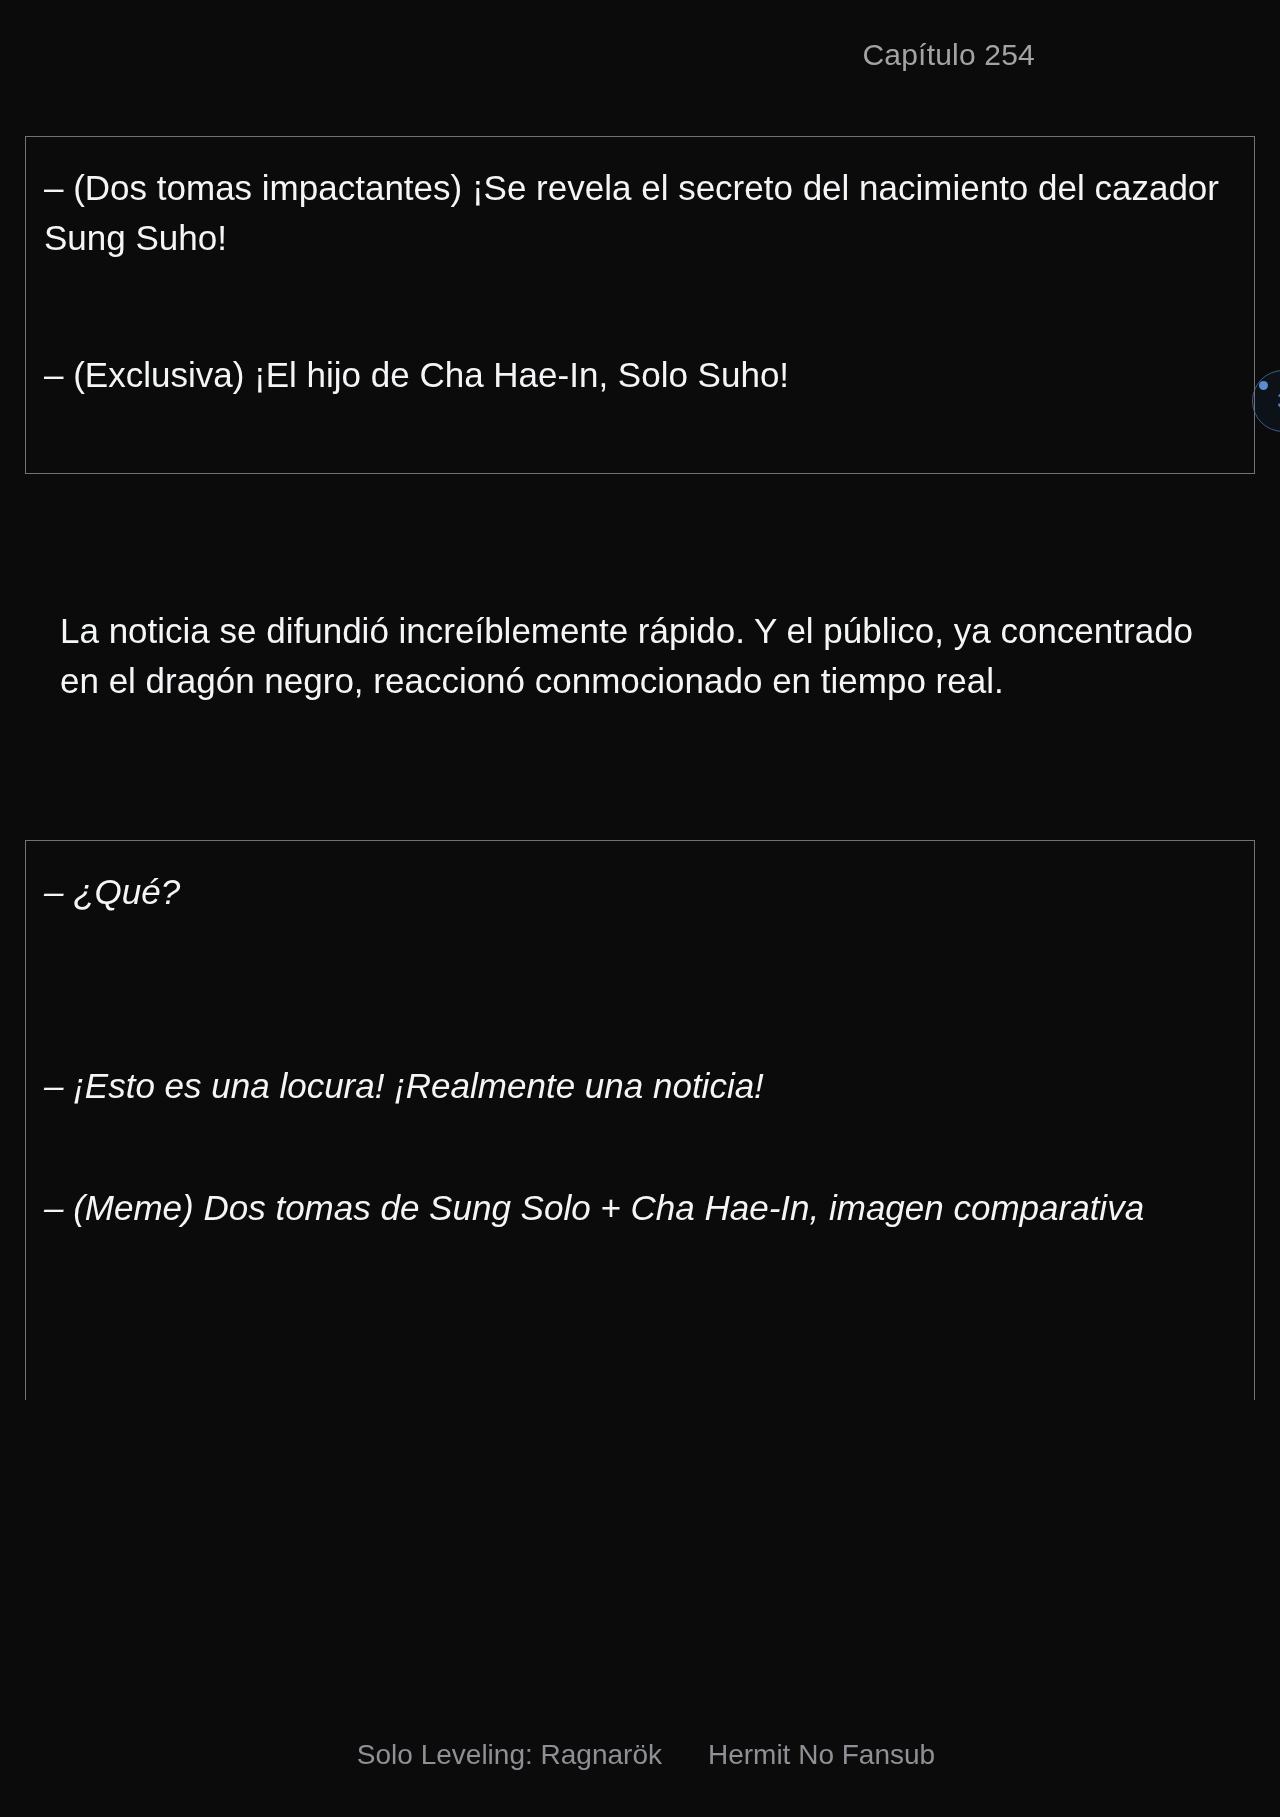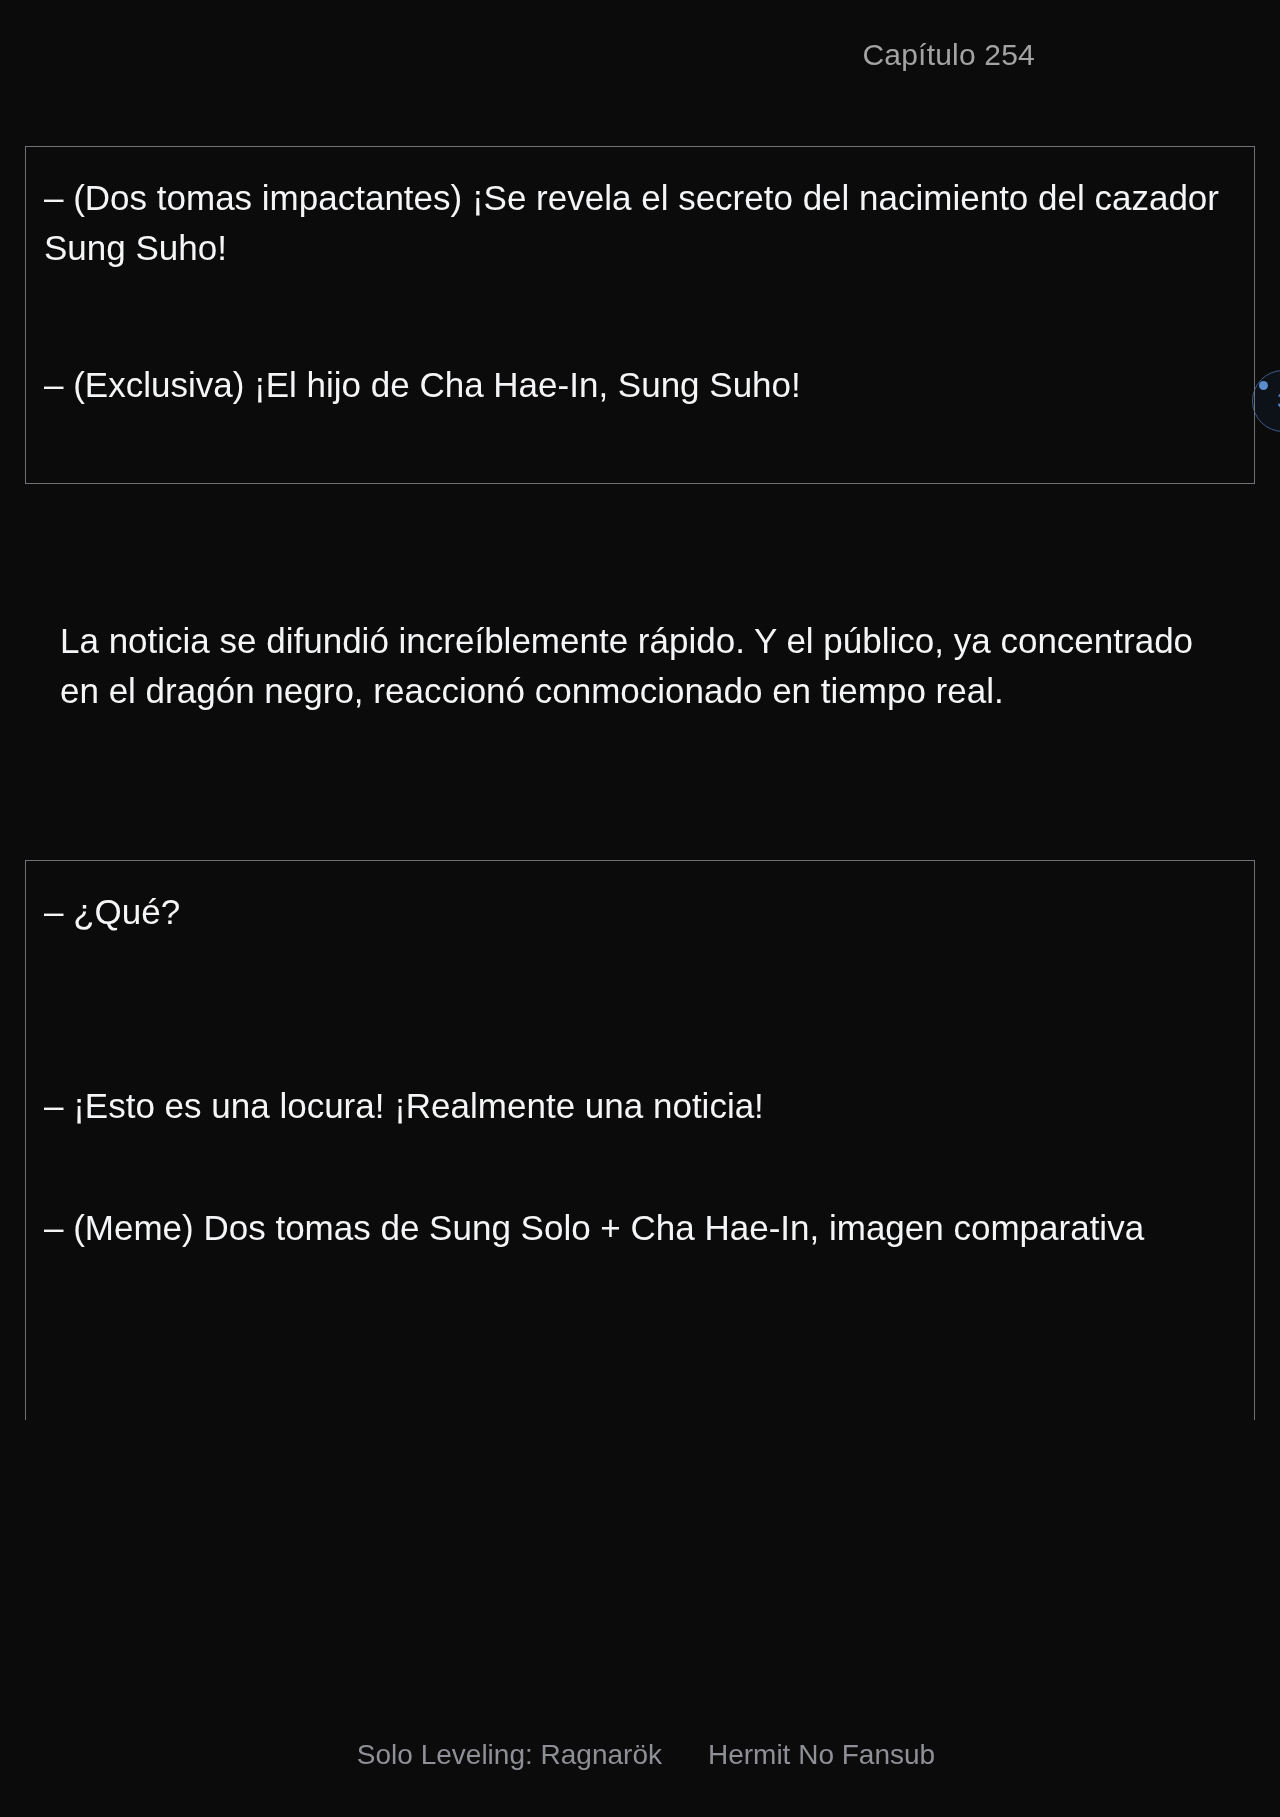--- a/index.html
+++ b/index.html
@@ -32,28 +32,29 @@
   }
   .content {
     position: absolute;
     top: 128px;
     left: 25px;
     width: 1230px;
   }
   .quote-box {
     border: 1px solid #6f7378;
     padding: 26px 22px 28px 18px;
-    margin: 18px 0 0 0;
+    margin: 8px 0 0 0;
     width: 1230px;
   }
   .quote-box.first { min-height: 338px; }
   .quote-box.second {
     min-height: 560px;
     border-bottom: none;
     padding-bottom: 40px;
+    font-style: italic;
   }
   .line {
     font-size: 35px;
     line-height: 1.42;
     color: #f4f5f6;
     margin: 0;
     white-space: pre-wrap;
   }
   .gap-xl { height: 88px; }
   .gap-l { height: 72px; }
@@ -114,21 +115,21 @@
   <div class="side-badge">
     <span class="dot"></span>
     <span>3</span>
   </div>
 
   <div class="content">
 
     <div class="quote-box first">
       <p class="line">– (Dos tomas impactantes) ¡Se revela el secreto del nacimiento del cazador Sung Suho!</p>
       <div class="gap-xl"></div>
-      <p class="line">– (Exclusiva) ¡El hijo de Cha Hae-In, Sung Suho!</p>
+      <p class="line">– (Exclusiva) ¡El hijo de Cha Hae-In, Solo Suho!</p>
     </div>
 
     <div class="spacer-between"></div>
 
     <div class="para-block">
       <p class="line">La noticia se difundió increíblemente rápido. Y el público, ya concentrado en el dragón negro, reaccionó conmocionado en tiempo real.</p>
     </div>
 
     <div class="spacer-before-second"></div>
 

